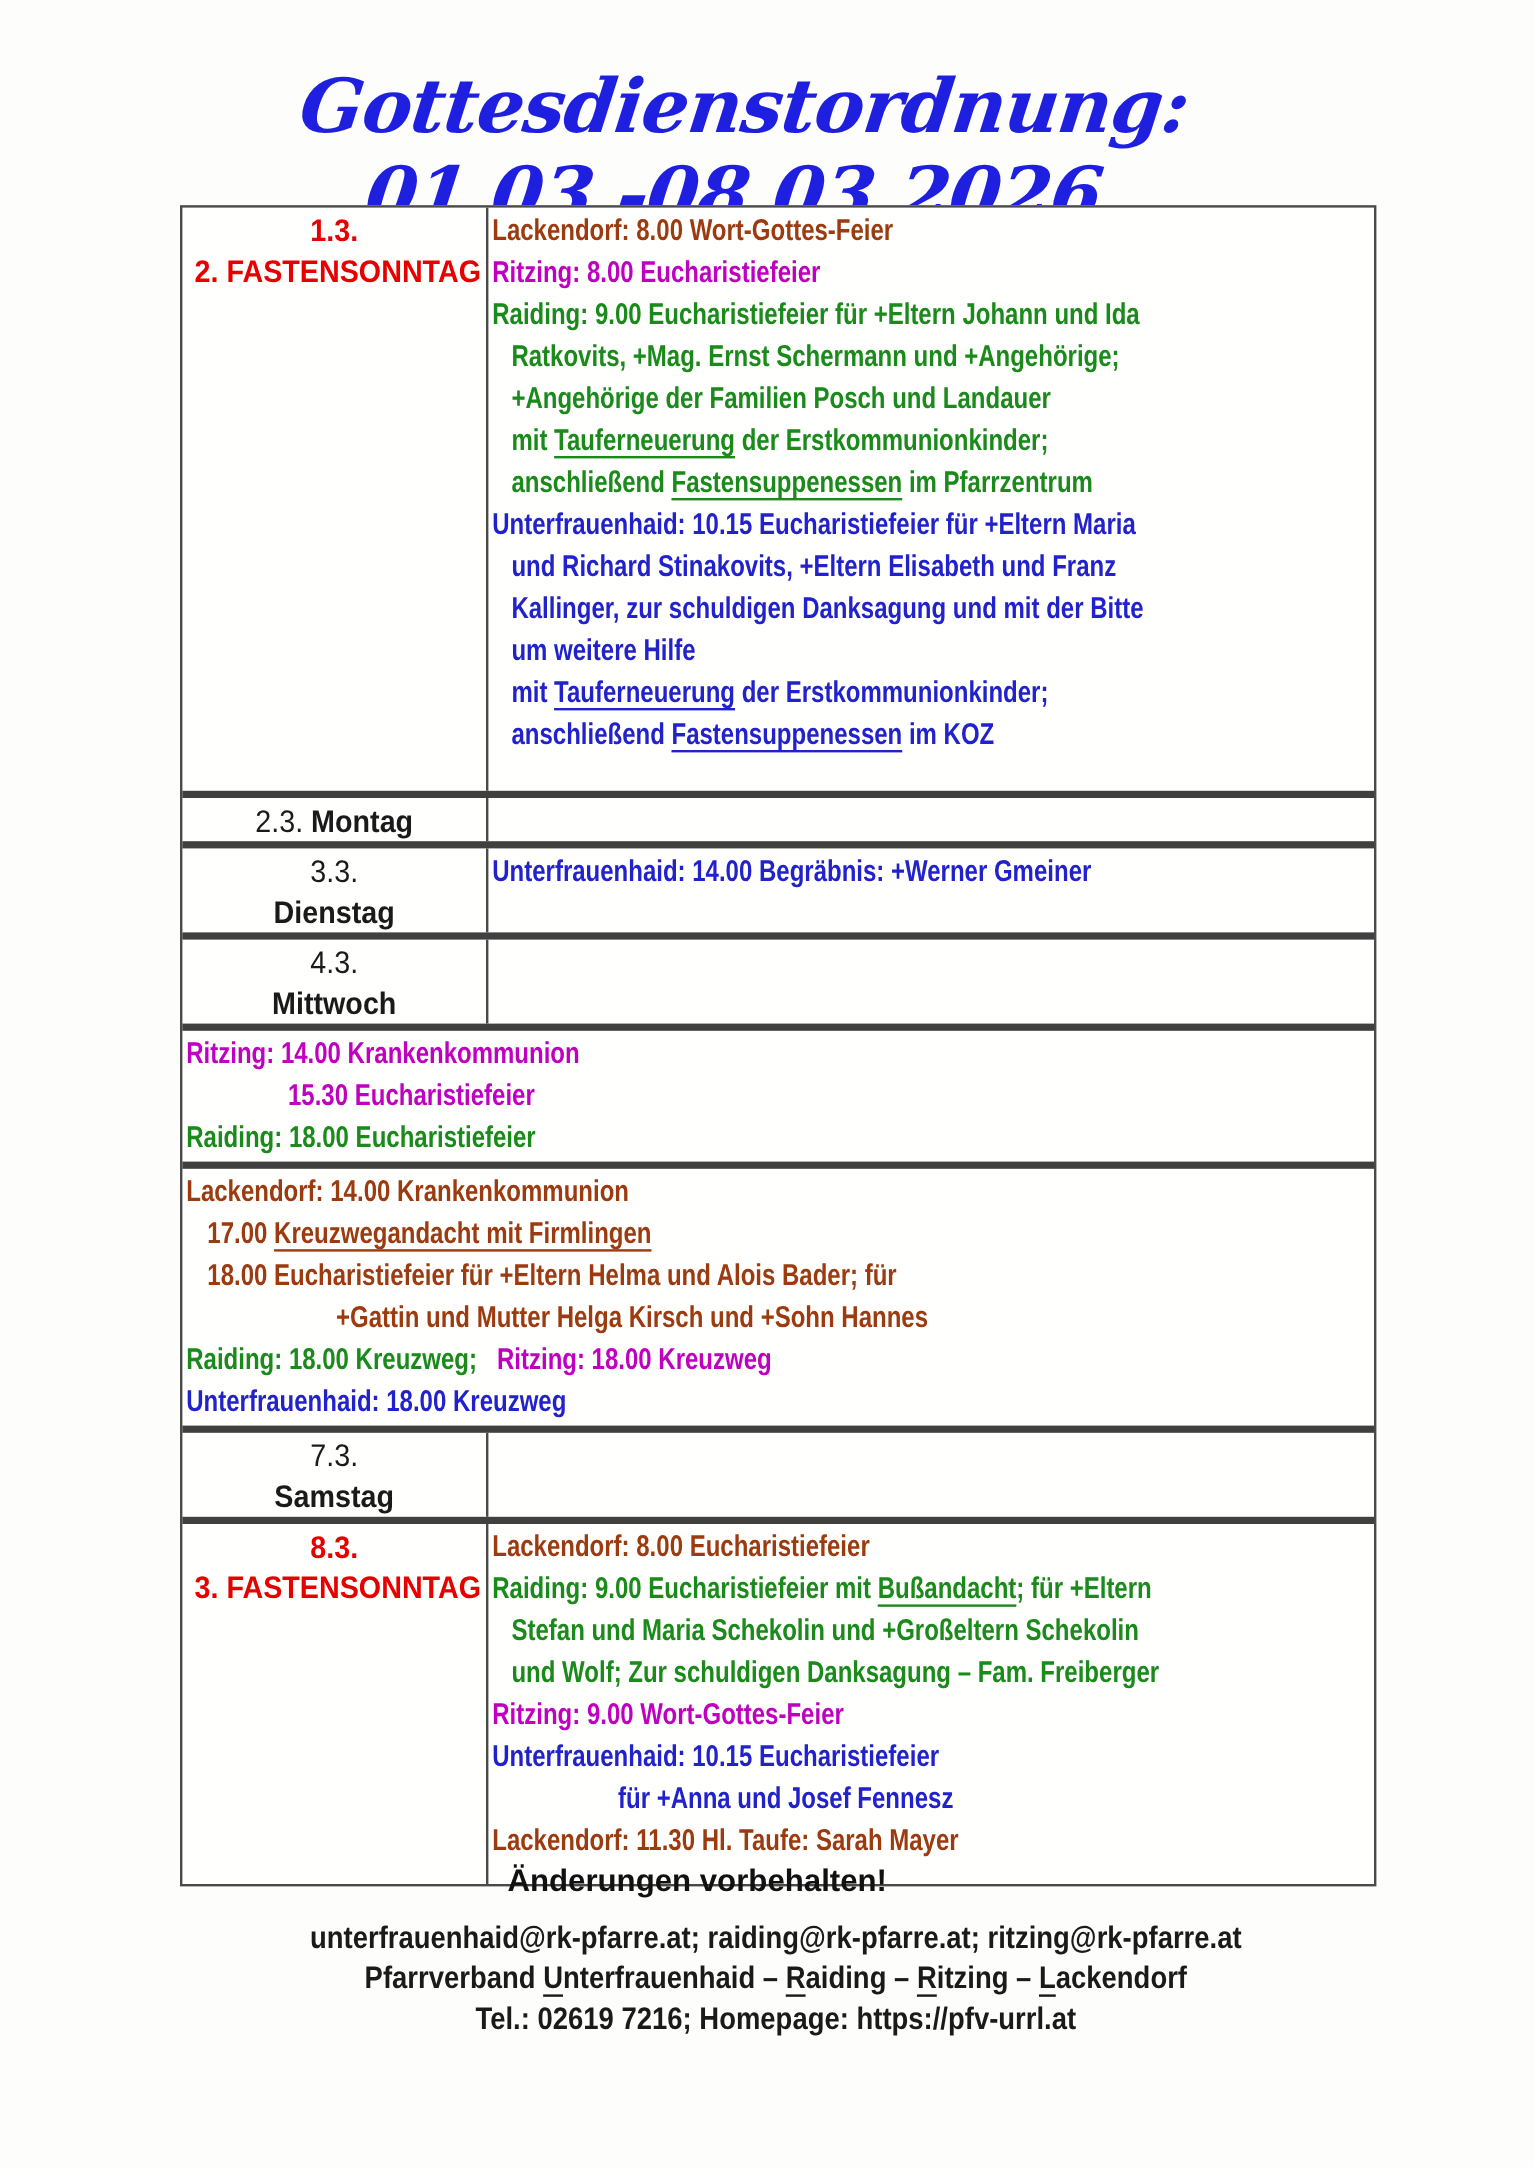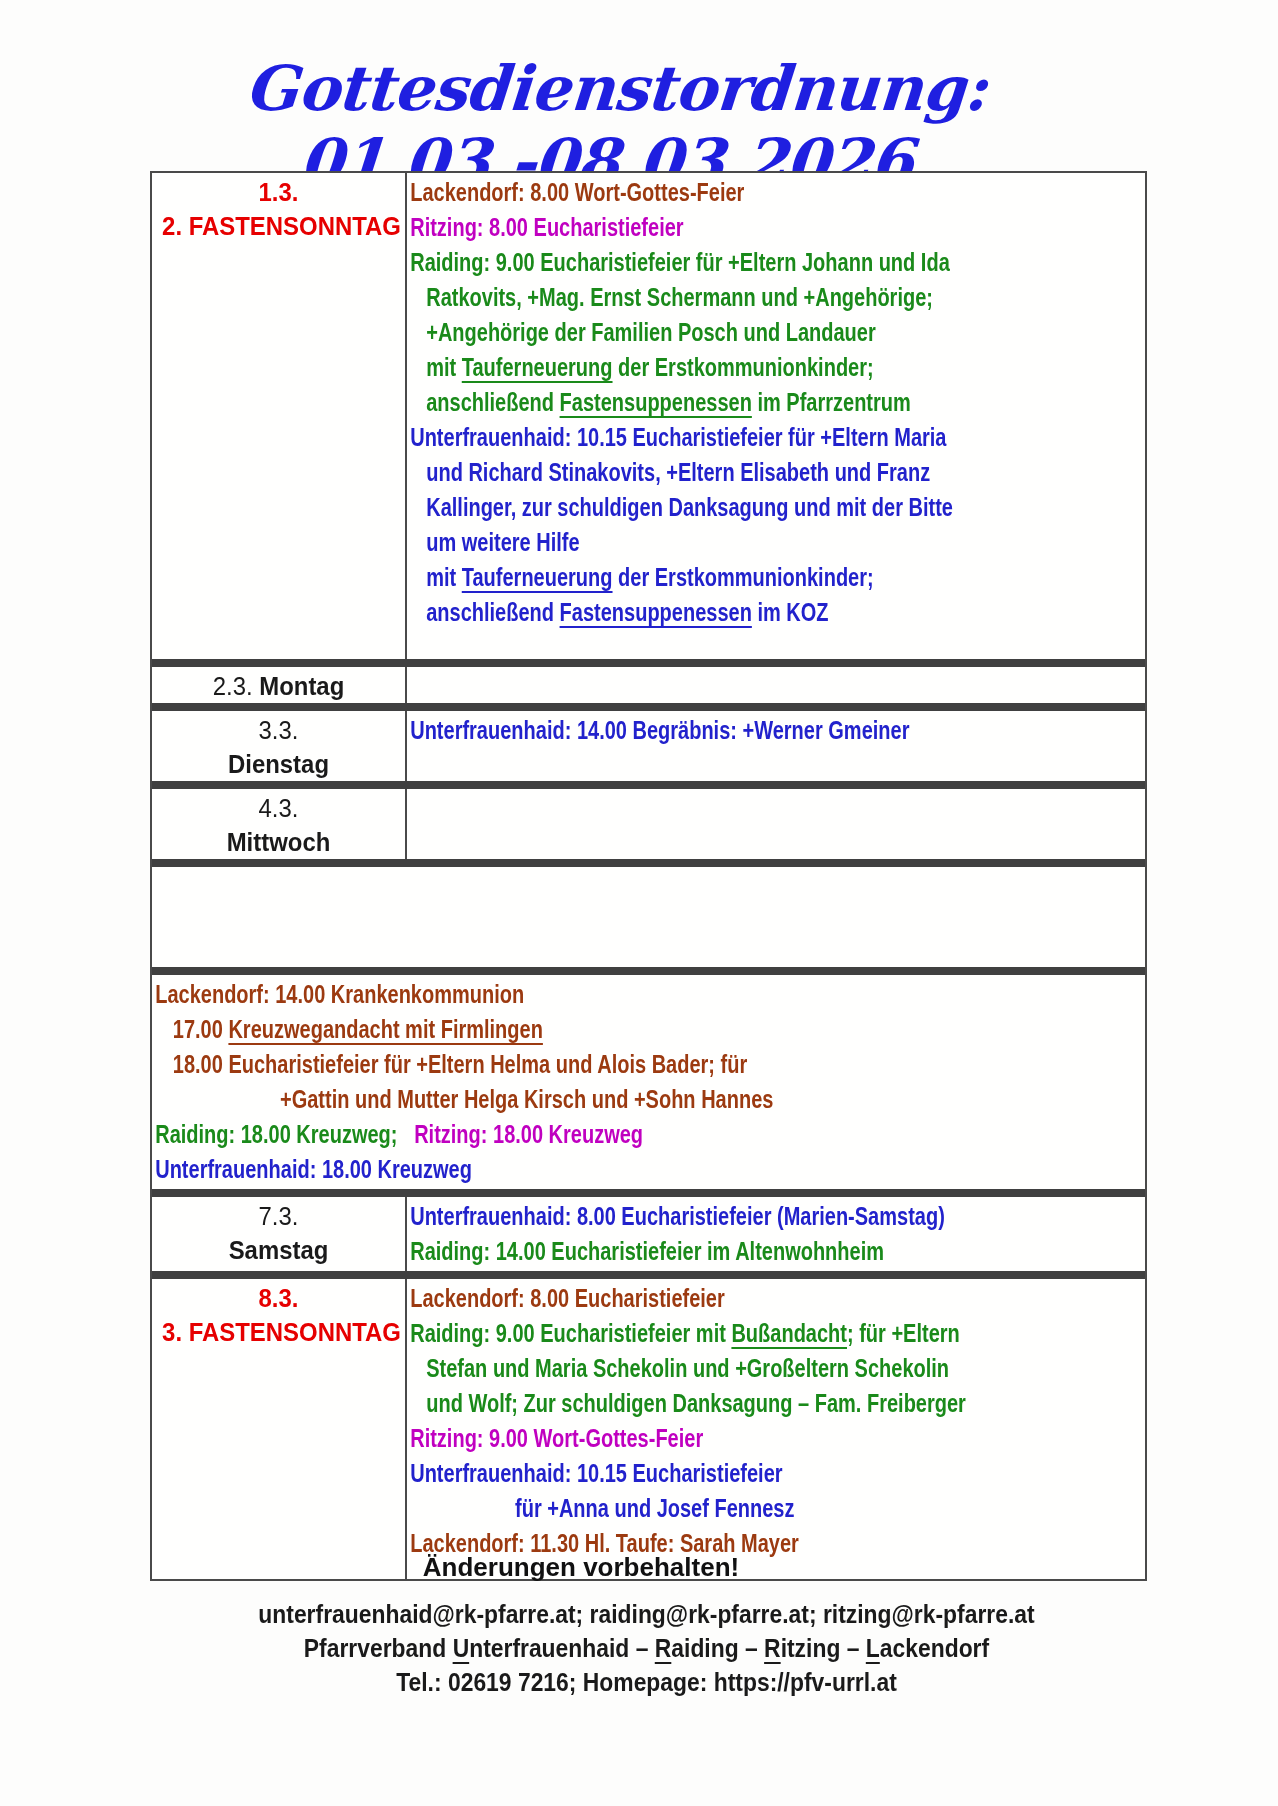--- a/index.html
+++ b/index.html
@@ -3,21 +3,21 @@
 <meta charset="utf-8">
 <style>
   html,body{margin:0;padding:0;background:#ffffff;}
   .page{position:relative;width:1278px;height:1806px;background:#fdfdfc;overflow:hidden;
         font-family:"Liberation Sans", sans-serif;}
   .title{position:absolute;top:52px;left:0;width:1232px;text-align:center;
          font-family:"DejaVu Serif", serif;font-style:italic;font-weight:bold;
          font-size:62px;letter-spacing:-1px;transform:skewX(-7deg);}
   .gtable{position:absolute;left:150px;top:171px;width:993px;
           border:2px solid #4a4a4a;background:#fffffe;}
-  .trow{display:flex;border-bottom:8px solid #404040;}
+  .trow{display:flex;border-bottom:6px solid #404040;}
   .trow:last-child{border-bottom:none;}
   .trow:nth-child(1){min-height:486px;}
   .trow:nth-child(2){min-height:36px;}
   .trow:nth-child(3){min-height:70px;}
   .trow:nth-child(4){min-height:68px;}
   .trow:nth-child(5){min-height:100px;}
   .trow:nth-child(6){min-height:208px;}
   .trow:nth-child(7){min-height:68px;}
   .trow:nth-child(8){min-height:300px;}
   .date-cell{width:253px;border-right:2px solid #4a4a4a;text-align:center;
@@ -77,39 +77,40 @@
           <div class="line" style="padding-left: 4px;"><span style="color: rgb(34, 34, 204);">Unterfrauenhaid: 14.00 Begräbnis: +Werner Gmeiner</span></div>
         </div>
       </div>
       <div class="trow">
         <div class="date-cell">
           <div class="date-line"><span style="color: rgb(26, 26, 26);">4.3.</span></div>
           <div class="date-line"><span class="b" style="color: rgb(26, 26, 26);">Mittwoch</span></div>
         </div>
       </div>
       <div class="trow">
+        <div class="content-cell">
+          <div class="line" style="padding-left: 4px;"><span style="color: rgb(192, 0, 192);">Ritzing: 14.00 Krankenkommunion</span></div>
+          <div class="line" style="padding-left: 110px;"><span style="color: rgb(192, 0, 192);">15.30 Eucharistiefeier</span></div>
+          <div class="line" style="padding-left: 4px;"><span style="color: rgb(26, 138, 26);">Raiding: 18.00 Eucharistiefeier</span></div>
+        </div>
       </div>
       <div class="trow">
         <div class="content-cell">
           <div class="line" style="padding-left: 4px;"><span style="color: rgb(156, 58, 16);">Lackendorf: 14.00 Krankenkommunion</span></div>
           <div class="line" style="padding-left: 26px;"><span style="color: rgb(156, 58, 16);">17.00 </span><span class="u" style="color: rgb(156, 58, 16);">Kreuzwegandacht mit Firmlingen</span></div>
           <div class="line" style="padding-left: 26px;"><span style="color: rgb(156, 58, 16);">18.00 Eucharistiefeier für +Eltern Helma und Alois Bader; für</span></div>
           <div class="line" style="padding-left: 160px;"><span style="color: rgb(156, 58, 16);">+Gattin und Mutter Helga Kirsch und +Sohn Hannes</span></div>
           <div class="line" style="padding-left: 4px;"><span style="color: rgb(26, 138, 26);">Raiding: 18.00 Kreuzweg;   </span><span style="color: rgb(192, 0, 192);">Ritzing: 18.00 Kreuzweg</span></div>
           <div class="line" style="padding-left: 4px;"><span style="color: rgb(34, 34, 204);">Unterfrauenhaid: 18.00 Kreuzweg</span></div>
         </div>
       </div>
       <div class="trow">
         <div class="date-cell">
           <div class="date-line"><span style="color: rgb(26, 26, 26);">7.3.</span></div>
           <div class="date-line"><span class="b" style="color: rgb(26, 26, 26);">Samstag</span></div>
-        </div>
-        <div class="content-cell">
-          <div class="line" style="padding-left: 4px;"><span style="color: rgb(34, 34, 204);">Unterfrauenhaid: 8.00 Eucharistiefeier (Marien-Samstag)</span></div>
-          <div class="line" style="padding-left: 4px;"><span style="color: rgb(26, 138, 26);">Raiding: 14.00 Eucharistiefeier im Altenwohnheim</span></div>
         </div>
       </div>
       <div class="trow">
         <div class="date-cell">
           <div class="date-line"><span class="b" style="color: rgb(230, 0, 0);">8.3.</span></div>
           <div class="date-line"><span class="b" style="color: rgb(230, 0, 0);">3. FASTENSONNTAG</span></div>
         </div>
         <div class="content-cell">
           <div class="line" style="padding-left: 4px;"><span style="color: rgb(156, 58, 16);">Lackendorf: 8.00 Eucharistiefeier</span></div>
           <div class="line" style="padding-left: 4px;"><span style="color: rgb(26, 138, 26);">Raiding: 9.00 Eucharistiefeier mit </span><span class="u" style="color: rgb(26, 138, 26);">Bußandacht</span><span style="color: rgb(26, 138, 26);">; für +Eltern</span></div>

